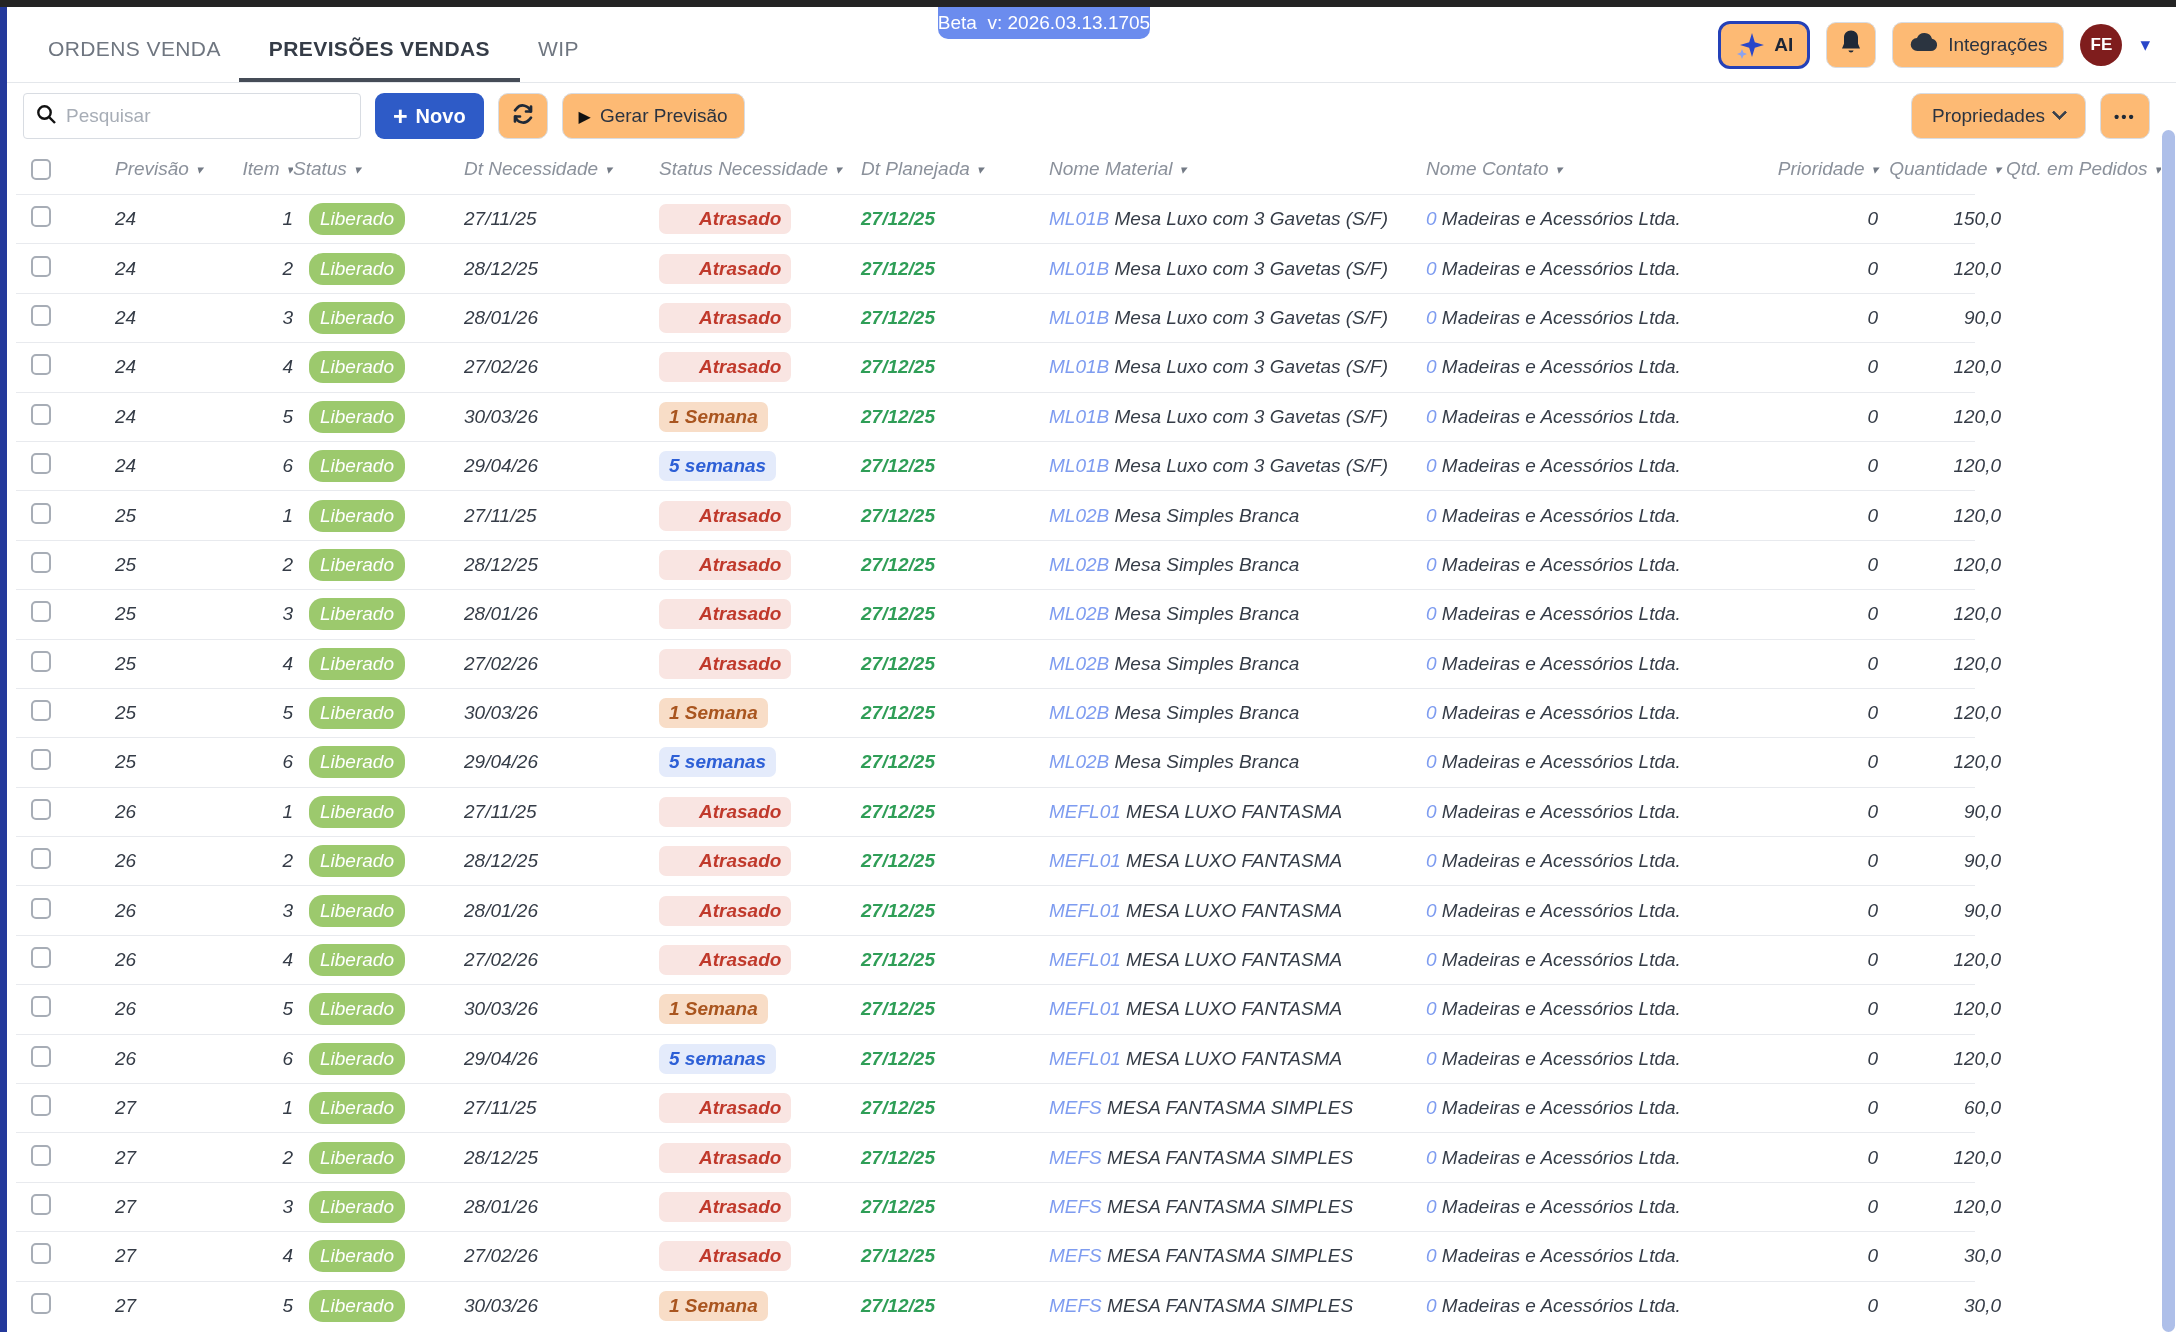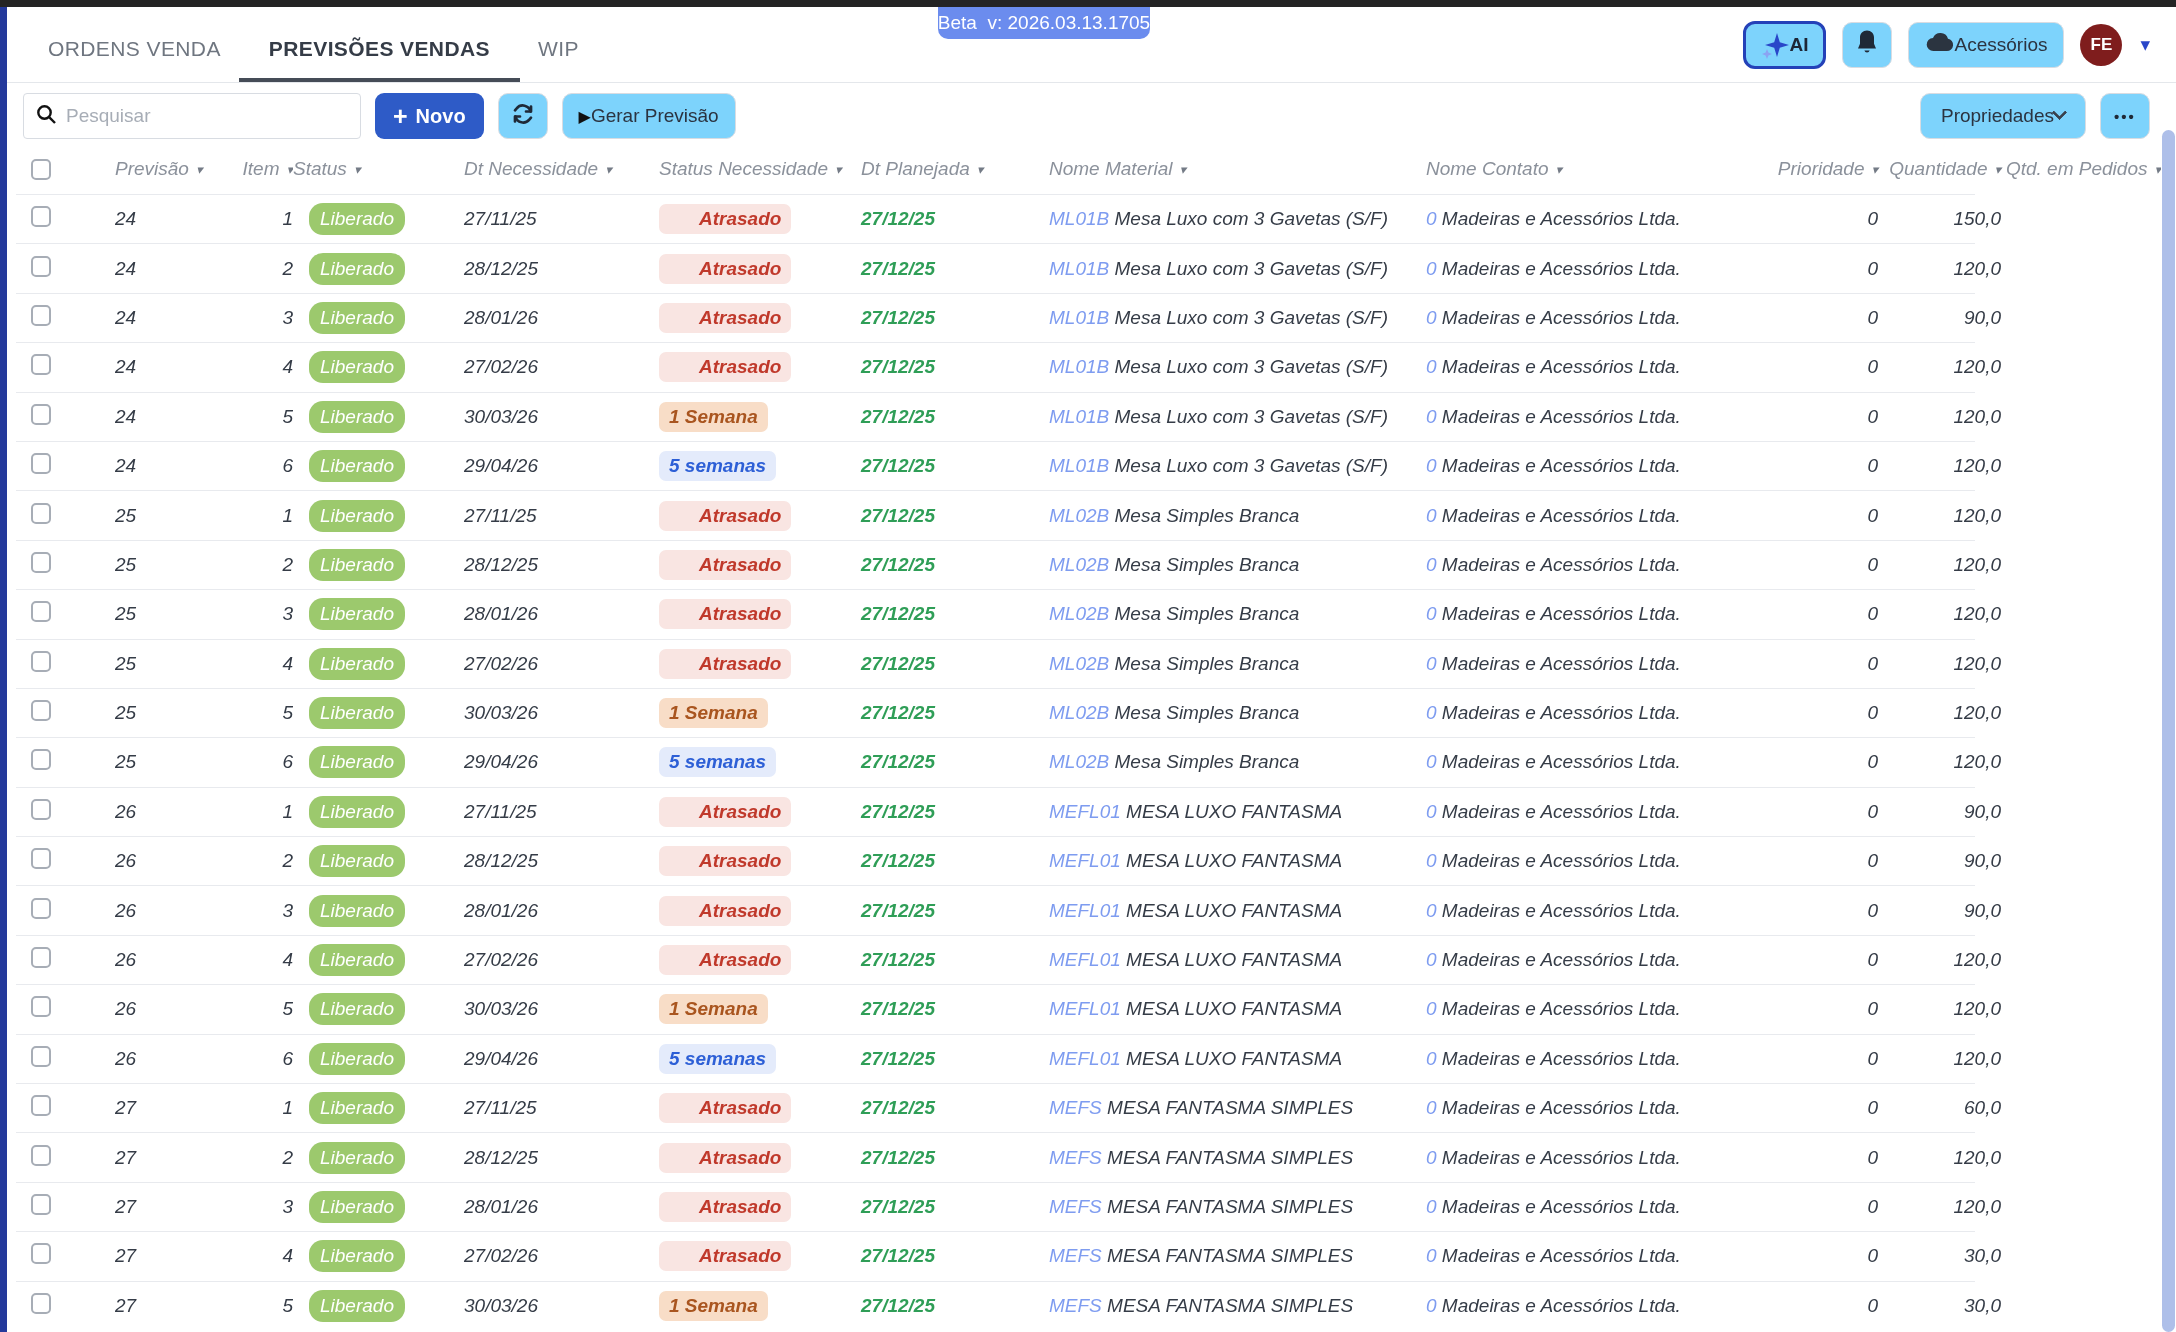--- a/index.html
+++ b/index.html
@@ -18,22 +18,22 @@
     border-radius:0 0 10px 10px; z-index:40; white-space:pre; }
 
   
   .navbar { position:absolute; left:7px; top:7px; width:2169px; height:76px; background:#fff;
     border-bottom:1px solid #e4e7eb; display:flex; align-items:center; }
   .tabs { display:flex; align-items:stretch; height:100%; padding-left:23px; }
   .tab { display:flex; align-items:center; padding:0 18px; font-size:21px; letter-spacing:.4px;
     color:#6f7680; cursor:pointer; border-bottom:4px solid transparent; margin-top:12px; }
   .tab.active { color:#353c47; font-weight:bold; border-bottom-color:#454c57; padding:0 30px; }
   .nav-right { margin-left:auto; display:flex; align-items:center; gap:16px; padding-right:26px; }
-  .btn { background:#7dd3fc; border:1px solid #d8dce2; border-radius:10px; height:46px;
-    display:inline-flex; align-items:center; justify-content:center; font-size:19px;
+  .btn { background:#fdba74; border:1px solid #d8dce2; border-radius:10px; height:46px;
+    display:inline-flex; align-items:center; justify-content:center; gap:9px; font-size:19px;
     color:#2b3340; cursor:pointer; padding:0 16px; }
   .ai-btn { border:3px solid #2441b8; border-radius:12px; font-weight:bold; color:#1d2636;
     padding:0 14px; height:48px; position:relative; }
   .ai-spark { position:relative; width:30px; height:30px; }
   .avatar { width:42px; height:42px; border-radius:50%; background:#7f1d1d; color:#fff;
     font-size:17px; font-weight:bold; display:flex; align-items:center; justify-content:center; }
   .avatar-caret { color:#2946c9; font-size:19px; margin-left:2px; cursor:pointer; }
 
   
   .toolbar { position:absolute; left:7px; top:88px; width:2169px; height:56px; display:flex;
@@ -110,21 +110,21 @@
           <path d="M9.4 21.5a2.7 2.7 0 0 0 5.2 0z" fill="#1f2937"></path>
         </svg>
       </span>
     </button>
     <button class="btn">
       <span>
         <svg width="30" height="20" viewBox="0 0 30 20">
           <path d="M8.5 19h13.3a6.2 6.2 0 0 0 1.2-12.3A8 8 0 0 0 8 5.9 5.8 5.8 0 0 0 8.5 19z" fill="#2b3440"></path>
         </svg>
       </span>
-      <span>Acessórios</span>
+      <span>Integrações</span>
     </button>
     <div class="avatar">FE</div>
     <span class="avatar-caret">▾</span>
   </div>
 </div>
 
 <div class="toolbar">
   <div class="search-box">
     <span>
       <svg width="21" height="21" viewBox="0 0 21 21" fill="none" stroke="#111" stroke-width="2.4">

